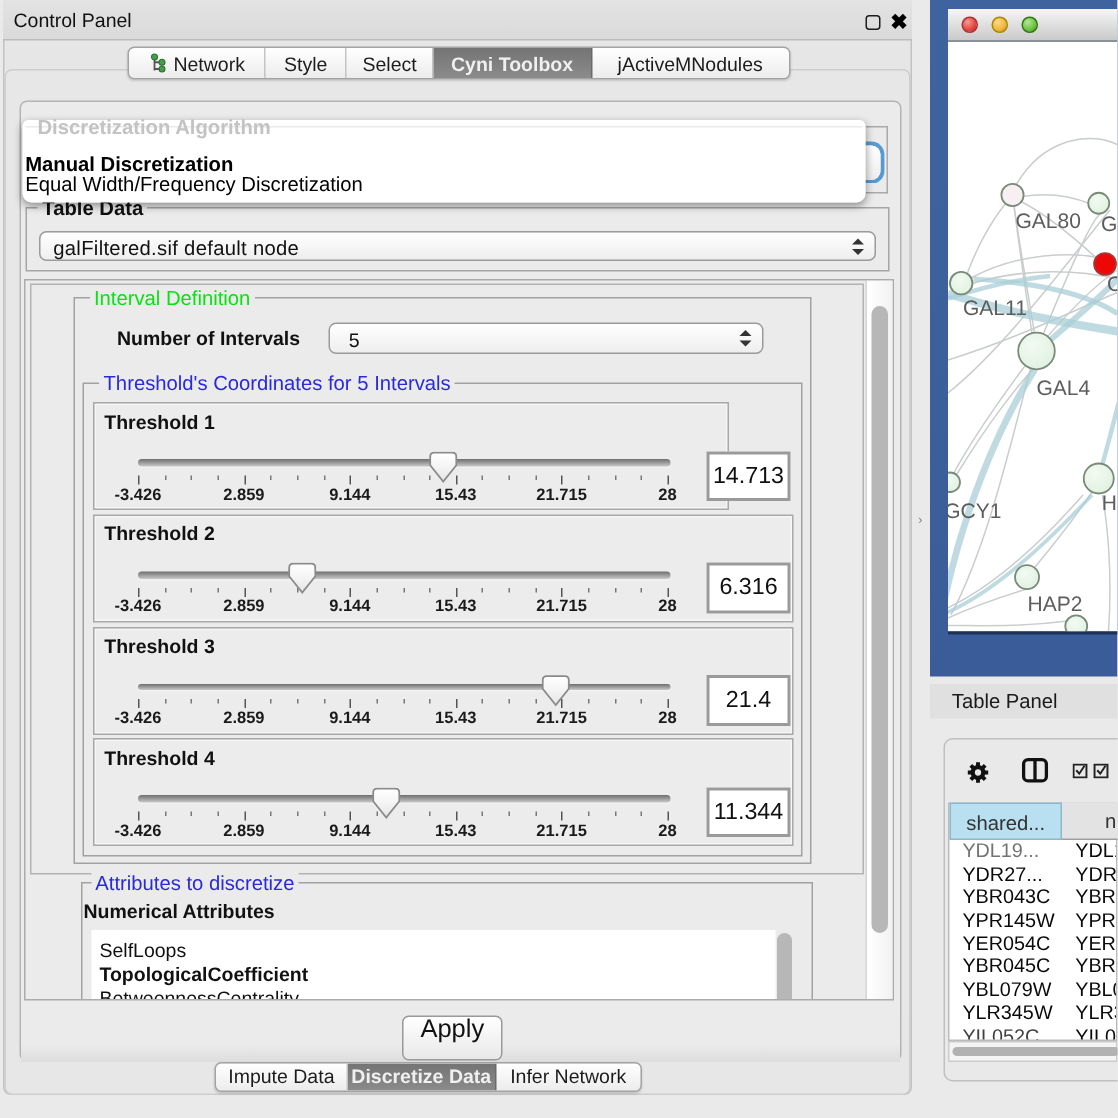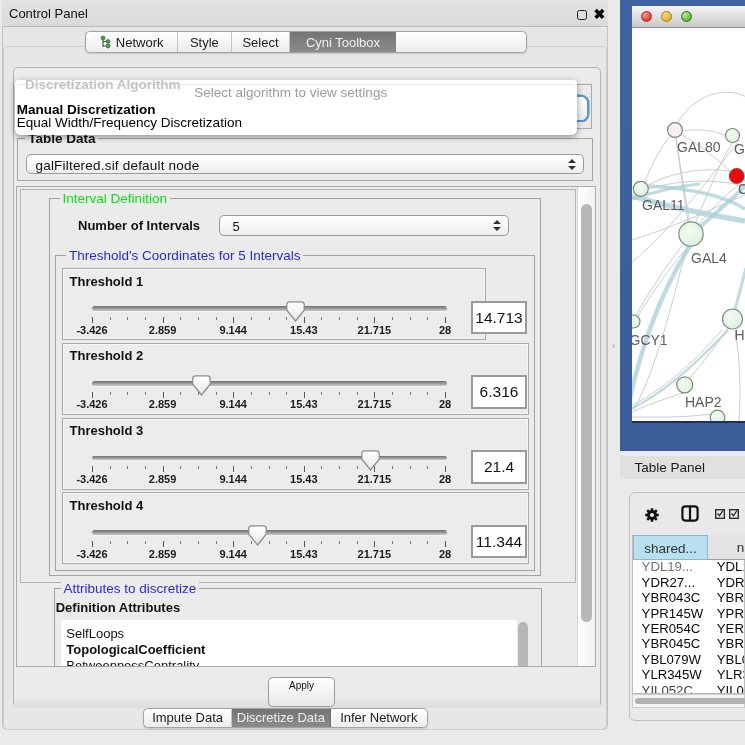--- a/index.html
+++ b/index.html
@@ -14,21 +14,21 @@
 #wx { left:593.5px; top:5.5px; font-size:14px; font-weight:bold; color:#000; }
 #contentpane { left:3px; top:46px; width:604px; height:683.5px; background:#e7e7e7;
   border:1px solid #cdcdcd; border-radius:5px; }
 #tabpage { left:13px; top:67px; width:587.5px; height:641px; background:#ebebeb;
   border:1px solid #b4b4b4; border-radius:5px; }
 .seg { display:flex; border:1px solid #a3a3a3; border-radius:4.5px; overflow:hidden;
   background:linear-gradient(#ffffff,#ececec); box-shadow:0 1px 1.5px rgba(0,0,0,0.15); }
 .seg .s { display:flex; align-items:center; justify-content:center; font-size:13px; color:#1c1c1c;
   border-right:1px solid #c4c4c4; height:100%; }
 .seg .s:last-child { border-right:none; }
-.seg .sel { background:linear-gradient(#747474,#8b8b8b); color:#f0f0f0; border-right:1px solid #6a6a6a; }
+.seg .sel { background:linear-gradient(#747474,#8b8b8b); color:#f0f0f0; border-right:1px solid #6a6a6a;font-weight:bold; }
 #toptabs { left:84.6px; top:31.3px; width:442px; height:22px; }
 #bottabs { left:143.3px; top:708px; width:284.5px; height:19.5px; }
 .group { position:absolute; border:1px solid #a6a6a6; }
 .gtitle { position:absolute; top:-8px; background:#ebebeb; padding:0 3px; font-size:13.5px; line-height:16px; }
 .combo { position:absolute; background:linear-gradient(#ffffff,#eeeeee); border:1px solid #9b9b9b;
   border-radius:5px; font-size:13px; color:#111;padding-left:21px; }
 .combo .ar { position:absolute; right:7px; width:8px; }
 .arrow-up { display:block; width:0; height:0; border-left:4px solid transparent; border-right:4px solid transparent;
   border-bottom:4.5px solid #333; }
 .arrow-dn { display:block; width:0; height:0; border-left:4px solid transparent; border-right:4px solid transparent;
@@ -43,21 +43,21 @@
 .tlab { position:absolute; left:7px; top:4.5px; font-size:13px; font-weight:bold; color:#111; }
 .track { position:absolute; height:4.6px; border-radius:2.5px;
   background:linear-gradient(#6e6e6e,#c9c9c9); box-shadow:0 1px 0 #f2f2f2; }
 .tickM { position:absolute; top:47.8px; width:1px; height:6px; background:#555; }
 .tickm { position:absolute; top:47.8px; width:1px; height:3.2px; background:#777; }
 .slab { position:absolute; top:54.5px; width:60px; text-align:center; font-size:11px; font-weight:bold; color:#1a1a1a; }
 .thumb { position:absolute; top:31.7px; }
 .vfield { position:absolute; left:408.5px; top:31.5px; width:56px; height:33.5px; background:#fff;
   border:2px solid #9a9a9a; font-size:15.5px; color:#111; text-align:center; line-height:29px; }
 #apply { left:267.7px; top:676.9px; width:67.7px; height:30px; background:linear-gradient(#ffffff,#e8e8e8);
-  border:1px solid #9a9a9a; border-radius:4.5px; font-size:10px; color:#111; text-align:center; line-height:16.5px; }
+  border:1px solid #9a9a9a; border-radius:4.5px; font-size:17px; color:#111; text-align:center; line-height:16.5px; }
 #ggr { left:577px; top:84px; width:15.4px; height:45px; border:1px solid #a9a9a9; border-left:none; position:absolute; }
 #gcombo { left:577px; top:94px; width:13px; height:28px; overflow:hidden; position:absolute; }
 #gcombo .c { position:absolute; right:3.5px; top:2.5px; width:30px; height:23.5px; background:linear-gradient(#ffffff,#eeeeee);
   border-radius:6px; box-shadow:0 0 0 2.6px #569ad4; }
 #ghosttext { left:25px; top:76.5px; font-size:13.5px; font-weight:bold; color:#c3c3c3; position:absolute; z-index:6;text-align:right; }
 #popup { left:15.3px; top:80.4px; width:561.4px; height:54.8px; background:rgba(255,255,255,0.96);
   border-radius:4px 4px 6px 6px; box-shadow:0 2px 6px rgba(0,0,0,0.4); position:absolute; z-index:5; }
 #popup .gline { position:absolute; left:1.7px; top:3.2px; width:558px; height:1px; background:#e9e9e9; }
 #popup .hint { position:absolute; left:179px; top:5px; font-size:13.5px; color:#9b9b9b; }
 #popup .i1 { position:absolute; left:1.5px; top:22px; font-size:13.5px; font-weight:bold; color:#000000; }
@@ -96,20 +96,21 @@
     <svg width="13" height="15" viewBox="0 0 13 15" style="margin-right:4px;">
       <path d="M4 3 L4 12 M4 6.5 L8 6.5 M4 11 L8 11" stroke="#555" stroke-width="1.2" fill="none"></path>
       <circle cx="4" cy="3" r="2" fill="#43a047" stroke="#2e7031" stroke-width="0.7"></circle>
       <circle cx="9" cy="6.5" r="2" fill="#43a047" stroke="#2e7031" stroke-width="0.7"></circle>
       <circle cx="9" cy="11" r="2" fill="#43a047" stroke="#2e7031" stroke-width="0.7"></circle>
     </svg>
     Network</div>
   <div class="s" style="width:54.3px;">Style</div>
   <div class="s" style="width:58px;">Select</div>
   <div class="s sel" style="width:106px;">Cyni Toolbox</div>
+  <div class="s" style="width:131.5px;">jActiveMNodules</div>
 </div>
 <div class="group" style="left:17.2px;top:138px;width:575.5px;height:42.6px;">
   <div class="gtitle" style="left:7px;color:#111;font-weight:bold;">Table Data</div>
 </div>
 <div class="combo" style="left:26px;top:154.4px;width:558px;height:20px;">
   <span style="position:absolute;left:8.5px;top:2.5px;font-size:13.5px;letter-spacing:0.2px;">galFiltered.sif default node</span>
   <span class="ar" style="top:3.5px;">
       <span class="arrow-up"></span>
     </span>
   <span class="ar" style="top:11px;">
@@ -271,21 +272,21 @@
 <div class="slab" style="left:281.9px;">21.715</div>
 <div class="slab" style="left:352.5px;">28</div>
 <svg class="thumb" style="left:185.9px;" width="19" height="21" viewBox="0 0 19 21">
 <path d="M 3.5 0.8 L 15.5 0.8 Q 18.2 0.8 18.2 3.5 L 18.2 9.2 L 9.5 20 L 0.8 9.2 L 0.8 3.5 Q 0.8 0.8 3.5 0.8 Z" fill="url(#thg)" stroke="#8a8a8a" stroke-width="1.2"></path>
 </svg>
 <div class="vfield">11.344</div>
 </div>
   <div class="group" style="left:53.5px;top:587.5px;width:488.5px;height:95px;border-color:#a2a2a2;">
     <div class="gtitle" style="left:6px;color:#2a2ad8;">Attributes to discretize</div>
   </div>
-  <div class="abs" style="left:55.7px;top:599.5px;font-size:13px;font-weight:bold;color:#111;">Definition Attributes</div>
+  <div class="abs" style="left:55.7px;top:599.5px;font-size:13px;font-weight:bold;color:#111;">Numerical Attributes</div>
   <div class="abs" style="left:60.5px;top:619.8px;width:456px;height:48.4px;background:#fff;overflow:hidden;">
    <div style="position:absolute;left:-60.5px;top:-619.8px;width:745px;height:745px;">
 <div class="abs" style="left:66.3px;top:626.2px;font-size:13px;color:#111;">SelfLoops</div>
 <div class="abs" style="left:66.3px;top:642.3px;font-size:13px;color:#111;font-weight:bold;">TopologicalCoefficient</div>
 <div class="abs" style="left:66.3px;top:658.4px;font-size:13px;color:#111;">BetweennessCentrality</div>
 
    </div>
   </div>
   <div class="abs" style="left:518px;top:622.3px;width:10px;height:45px;background:#b7b7b7;border-radius:5px 5px 0 0;"></div>
   <div id="vsb"></div>
@@ -298,21 +299,20 @@
   <div class="s" style="width:88.2px;">Impute Data</div>
   <div class="s sel" style="width:99.6px;">Discretize Data</div>
   <div class="s" style="width:96.7px;">Infer Network</div>
 </div>
 <div class="abs" id="ggr"></div>
 <div class="abs" id="gcombo">
     <div class="c"></div>
   </div>
 <div class="abs" id="popup">
   <div class="gline"></div>
-  <div class="hint">Select algorithm to view settings</div>
   <div class="i1">Manual Discretization</div>
   <div class="i2">Equal Width/Frequency Discretization</div>
 </div>
 <div class="abs" id="ghosttext">Discretization Algorithm</div>
 <div class="abs" id="bluebox"></div>
 <div class="abs" id="nvtitle">
   <span class="light" style="left:9.4px;background:radial-gradient(circle at 35% 30%,#f59a93,#e2463d 60%,#b03028);border:0.5px solid #a33;"></span>
   <span class="light" style="left:29.2px;background:radial-gradient(circle at 35% 30%,#fbd88a,#efb73e 60%,#c08a1e);border:0.5px solid #a80;"></span>
   <span class="light" style="left:49.4px;background:radial-gradient(circle at 35% 30%,#b3e697,#6cc340 60%,#3f8f1e);border:0.5px solid #371;"></span>
 </div>

